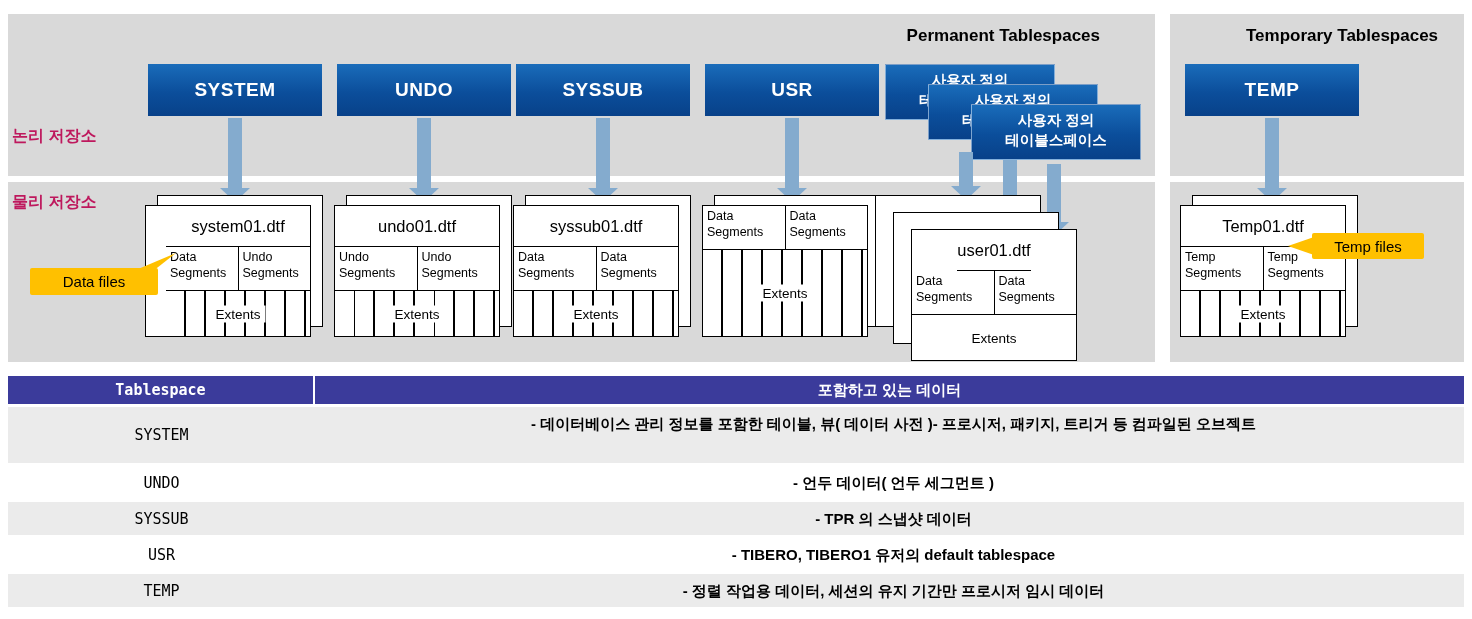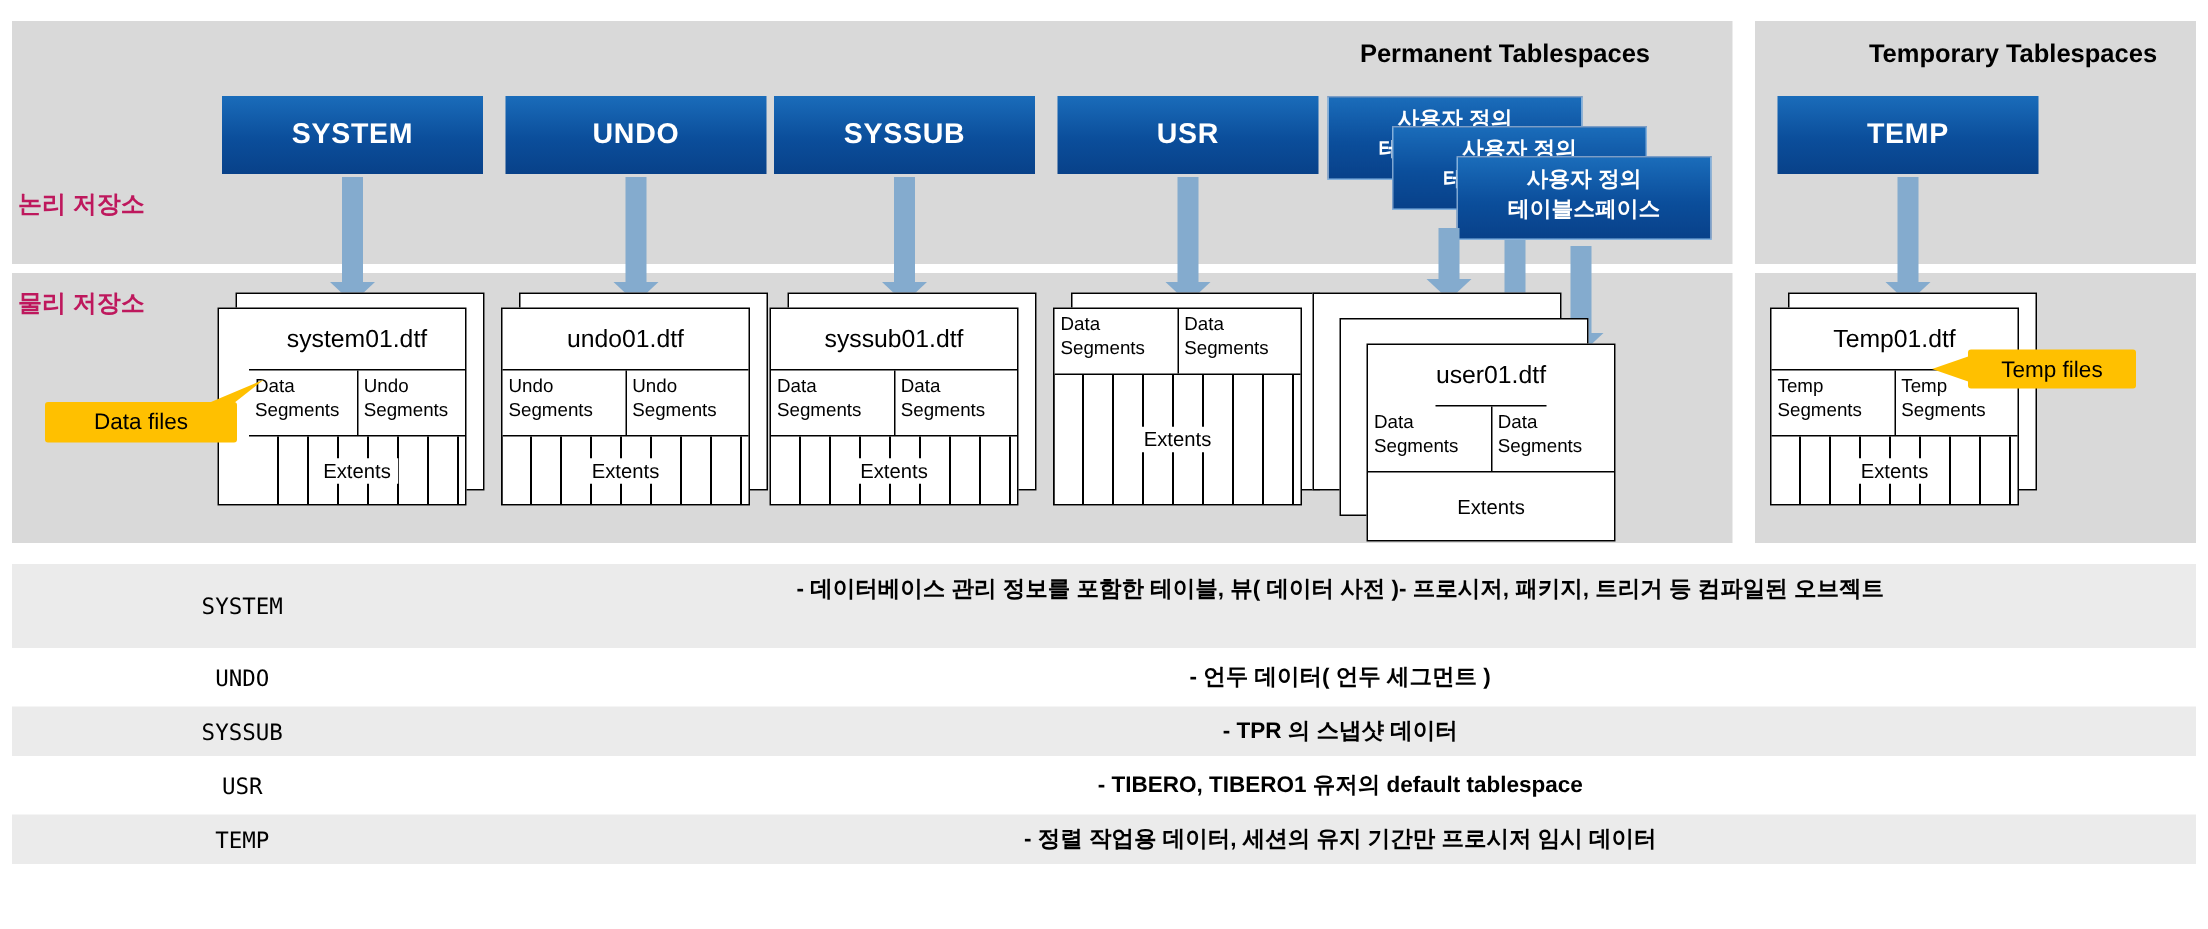--- a/index.html
+++ b/index.html
@@ -249,20 +249,24 @@
 </div>
 
 <div class="callout" style="left:1312px; top:233px; width:112px; height:26px;">
   <svg width="26" height="18" viewBox="0 0 26 18" style="left:-24px; top:4px;">
     <polygon points="26,0 0,9 26,18" fill="#ffc000"></polygon>
   </svg>
   <span>Temp files</span>
 </div>
 
 <div class="ts-table">
+  <div class="ts-head">
+    <div class="c1">Tablespace</div>
+    <div class="c2">포함하고 있는 데이터</div>
+  </div>
 
   <div class="ts-row odd h2">
     <div class="c1">SYSTEM</div>
     <div class="c2">
       <div>-  데이터베이스 관리 정보를 포함한 테이블, 뷰( 데이터 사전 )</div>
       <div>-  프로시저, 패키지, 트리거 등 컴파일된 오브젝트</div>
     </div>
   </div>
 
   <div class="ts-row even h1">

